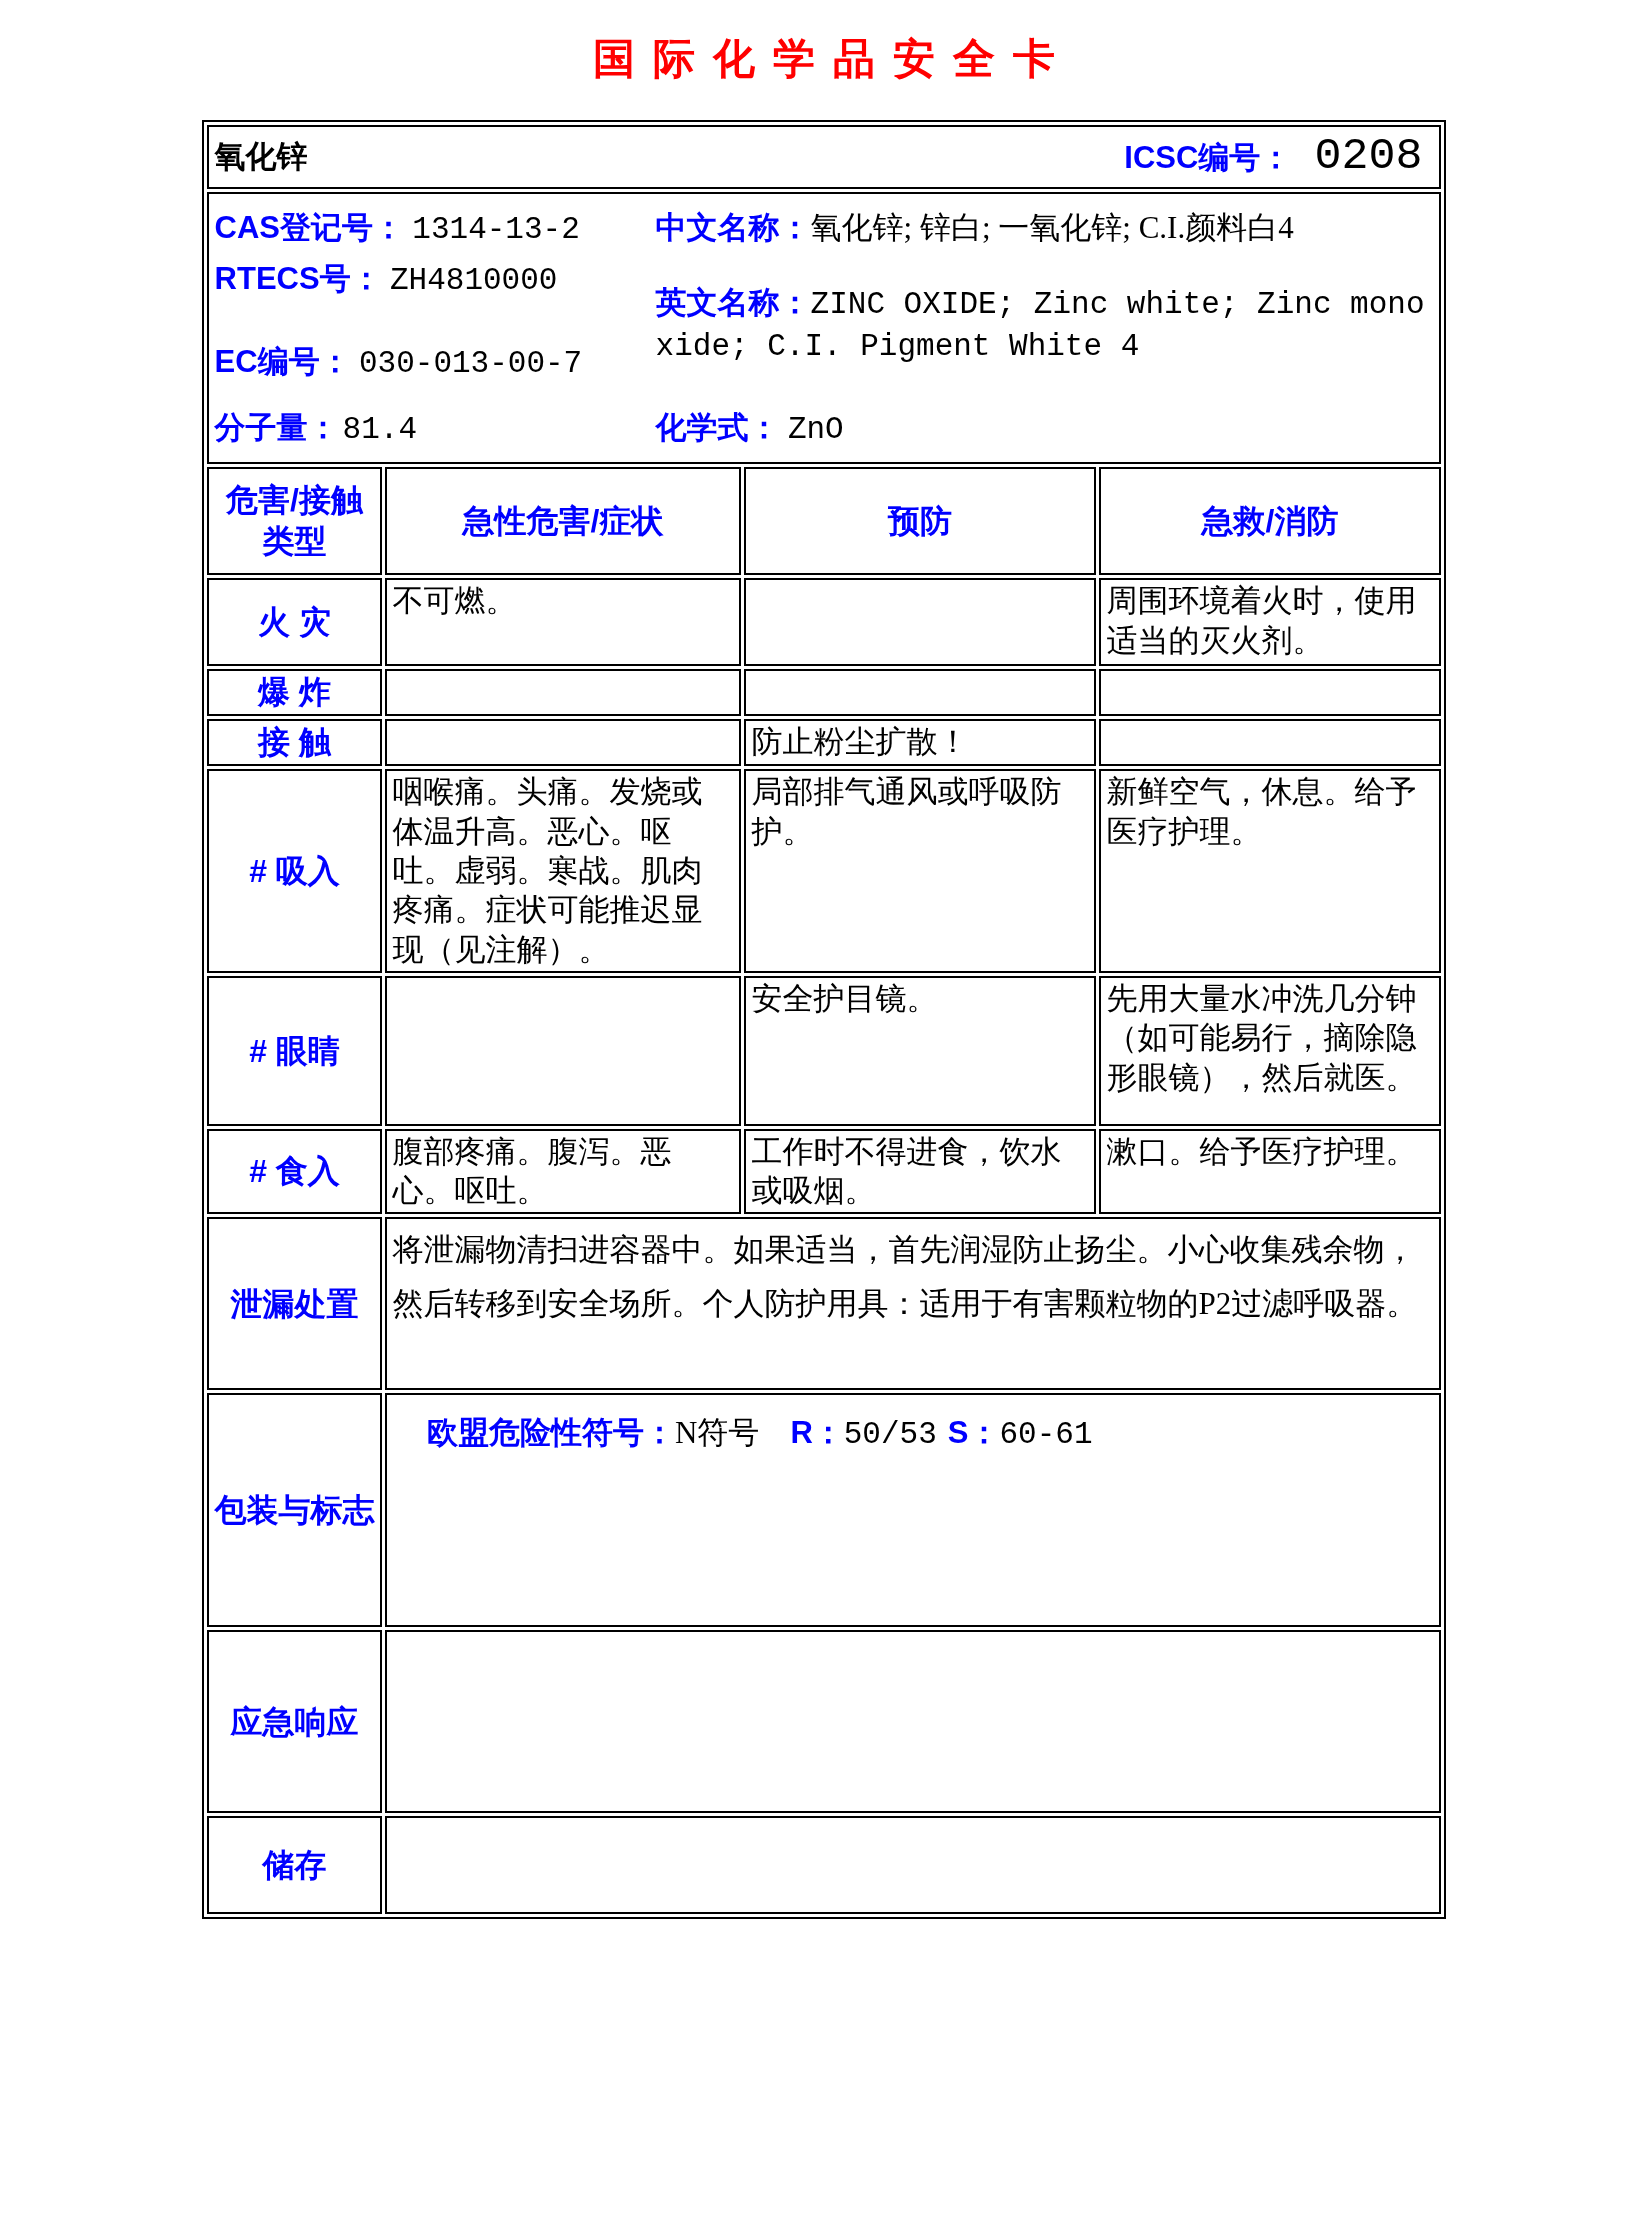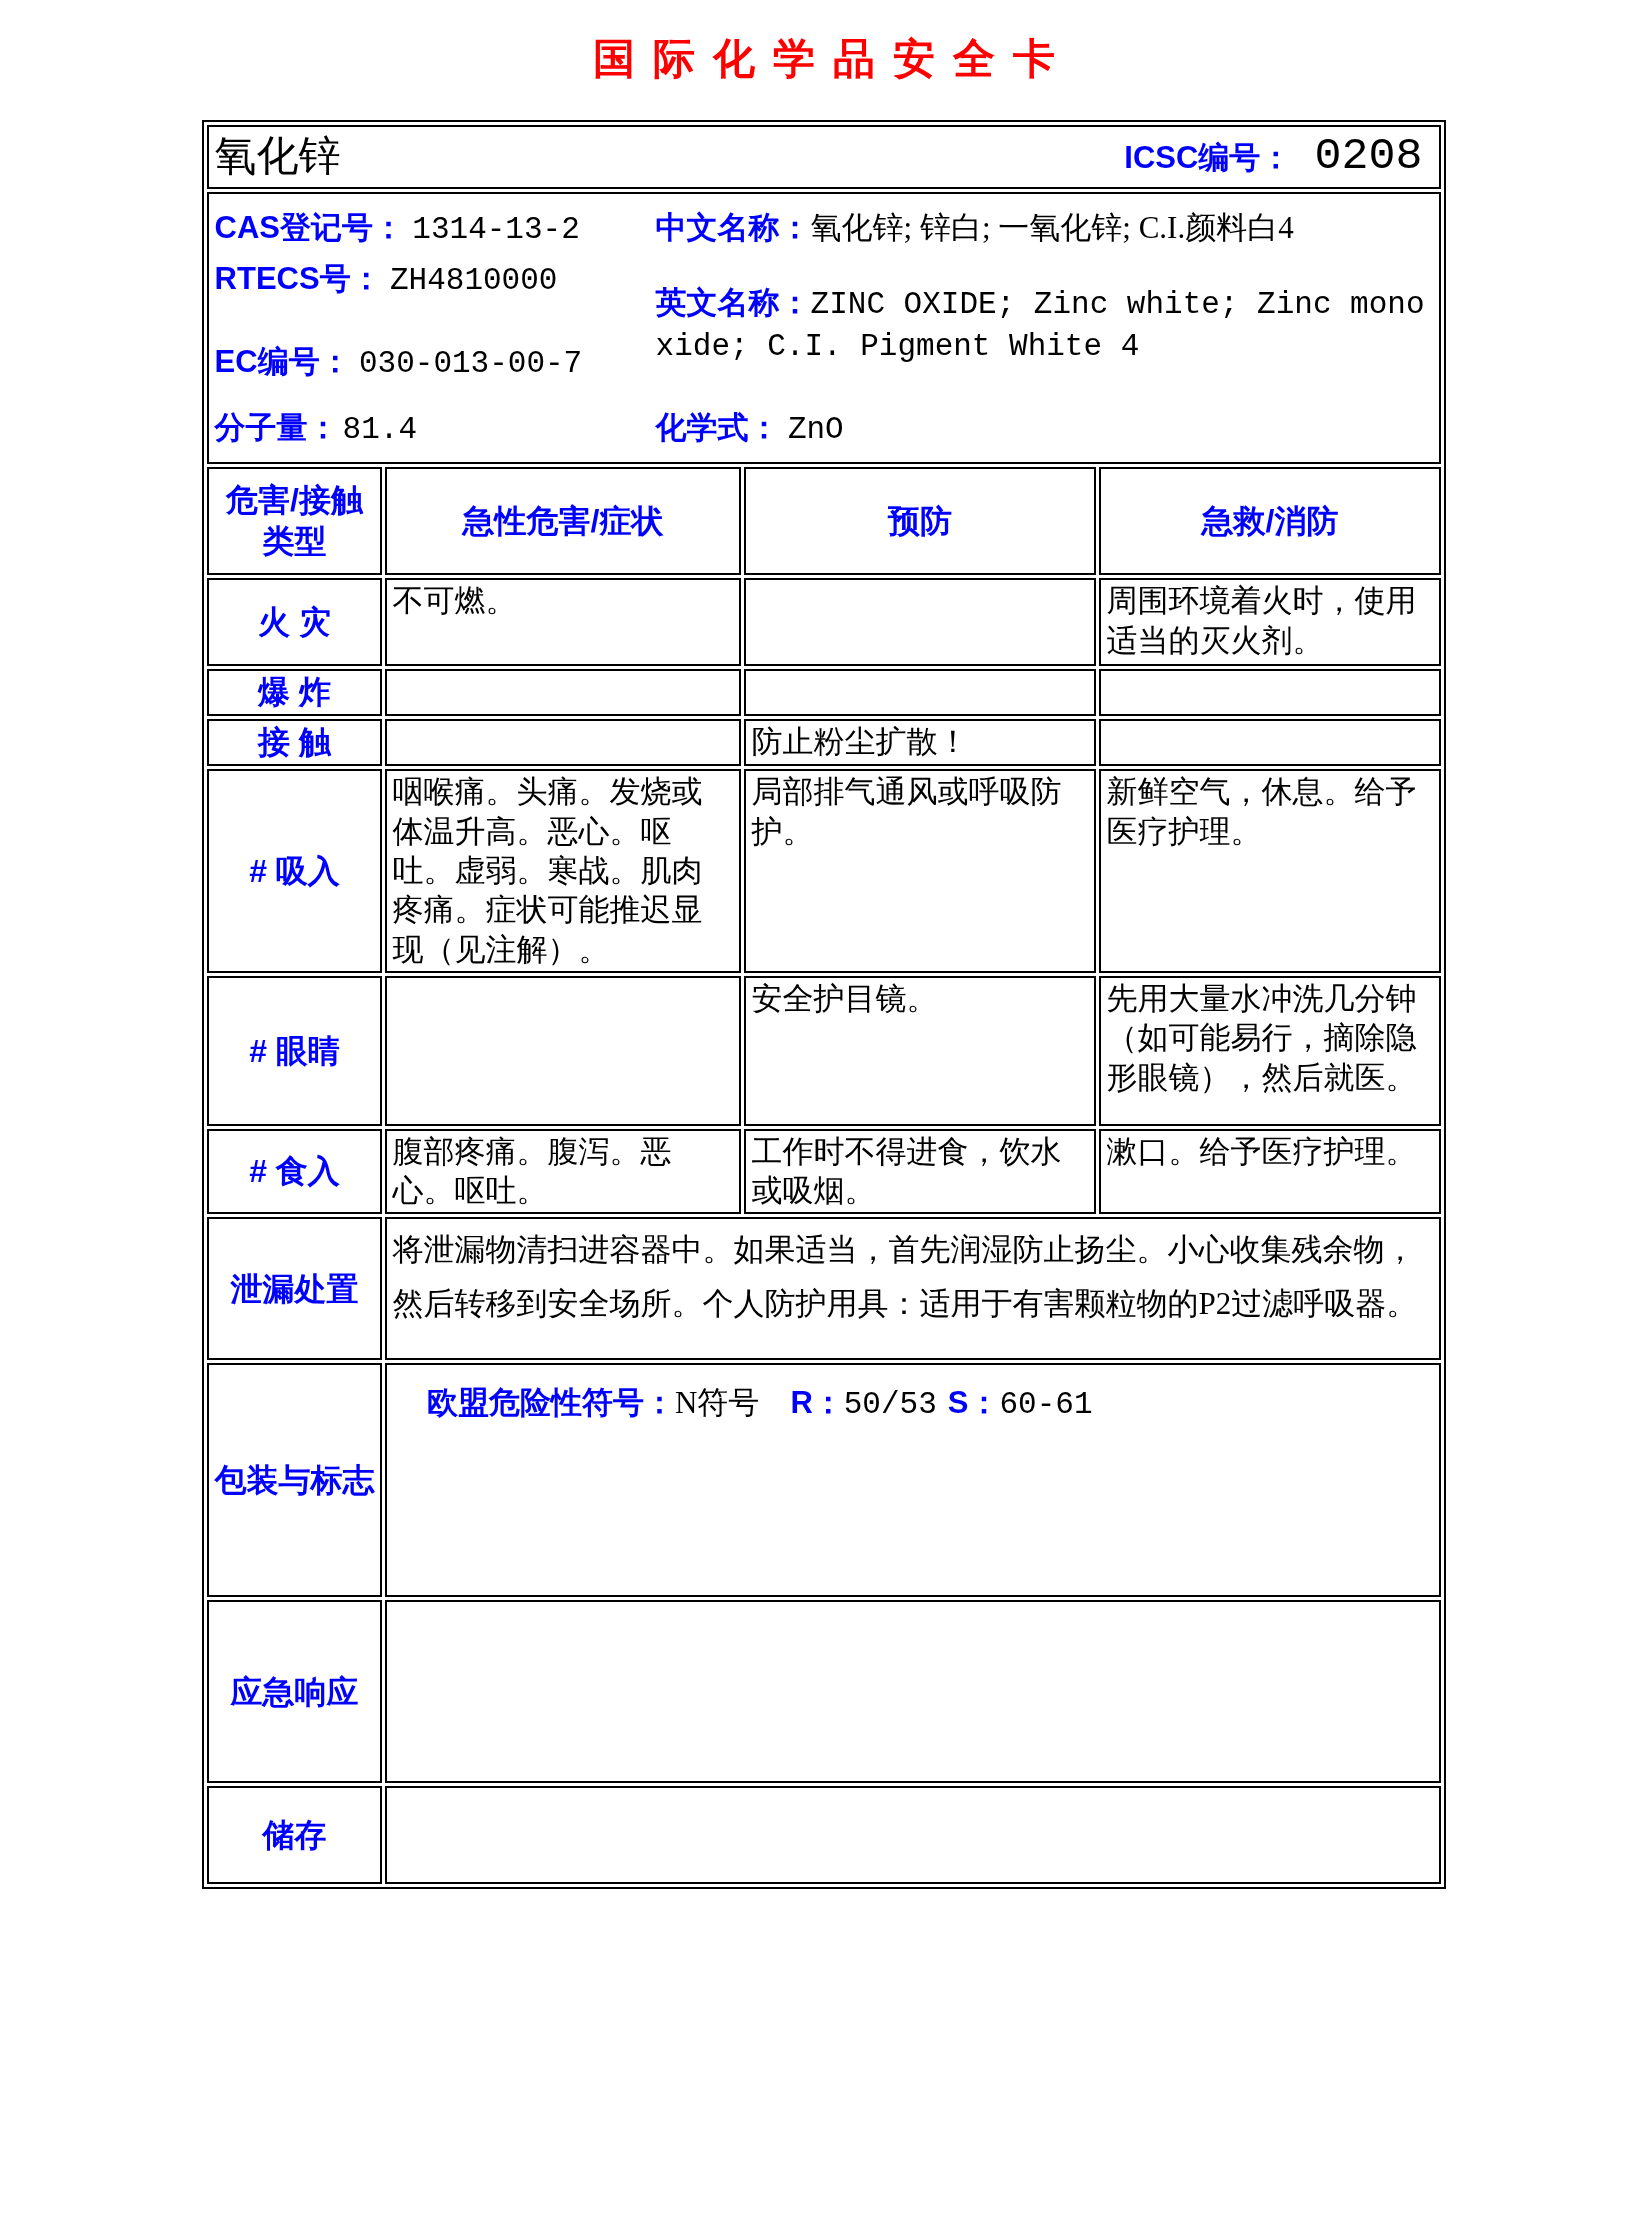--- a/index.html
+++ b/index.html
@@ -73,32 +73,32 @@
   tr.r-name  td { height: 56px;  vertical-align: middle; }
   tr.r-info  td { height: 272px; padding: 0; }
   tr.r-head  td { height: 108px; }
   tr.r-fire  td { height: 88px; }
   tr.r-expl  td { height: 47px;  }
   tr.r-cont  td { height: 47px;  }
   tr.r-inha  td { height: 192px; }
   tr.r-skin  td { height: 77px; }
   tr.r-eyes  td { height: 150px; }
   tr.r-inge  td { height: 81px; }
-  tr.r-spill td { height: 143px; }
+  tr.r-spill td { height: 173px; }
   tr.r-pack  td { height: 234px; }
   tr.r-resp  td { height: 183px; }
   tr.r-stor  td { height: 98px; }
 
   .name-flex {
     display: flex;
     justify-content: space-between;
     align-items: center;
     width: 100%;
   }
-  .substance { font-size: 42px; }
+  .substance { font-size: 31px; font-weight: bold; }
   .icsc-num  { font-size: 45px; margin-left: 23px; text-align: center; }
   .icsc-wrap { white-space: nowrap; padding-right: 11px; }
 
   .info-wrap {
     height: 268px;
     box-sizing: border-box;
     padding: 7px 4.2px 7px 5.6px;
     display: flex;
     flex-direction: column;
   }

